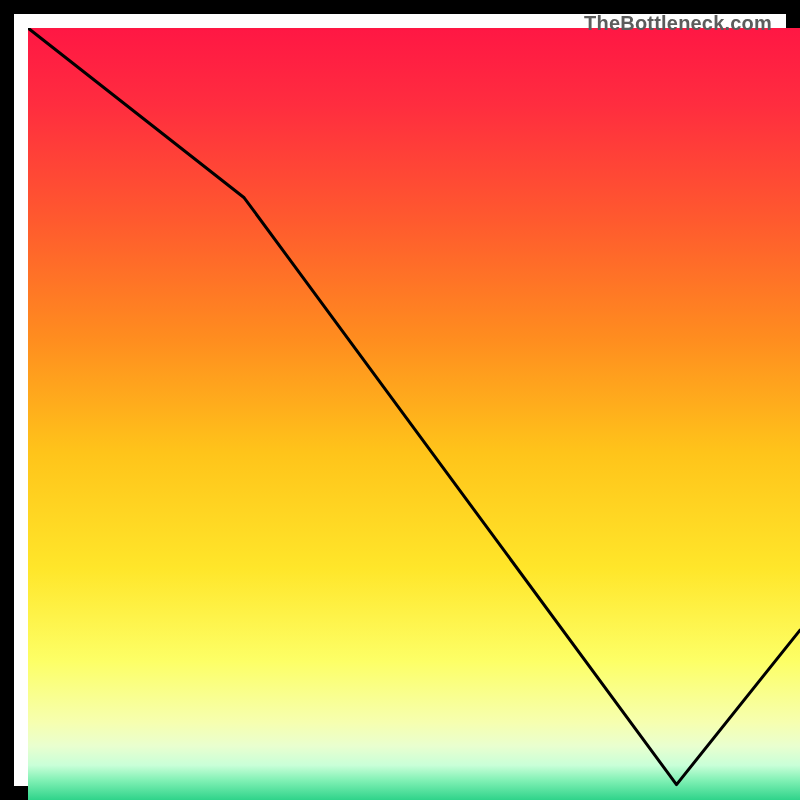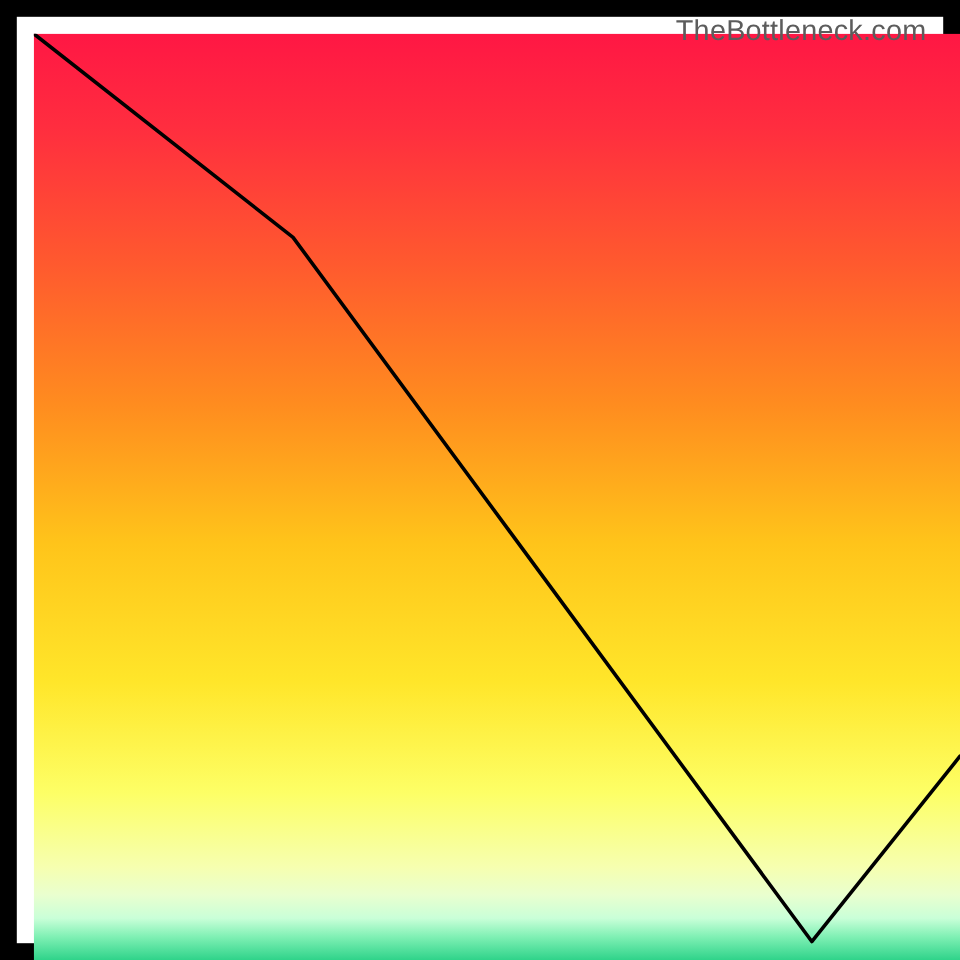--- a/index.html
+++ b/index.html
@@ -16,22 +16,22 @@
     top: 0;
     width: 800px;
     height: 800px;
     box-sizing: border-box;
     border: 14px solid #000000;
   }
   .watermark {
     position: absolute;
     top: -2px;
     right: 14px;
-    font-size: 24px;
-    font-weight: 400;
+    font-size: 20px;
+    font-weight: 700;
     color: #5c5c5c;
     letter-spacing: 0.2px;
     z-index: 20;
   }
   .plot-area {
     position: absolute;
     left: 14px;
     top: 14px;
     width: 772px;
     height: 772px;

